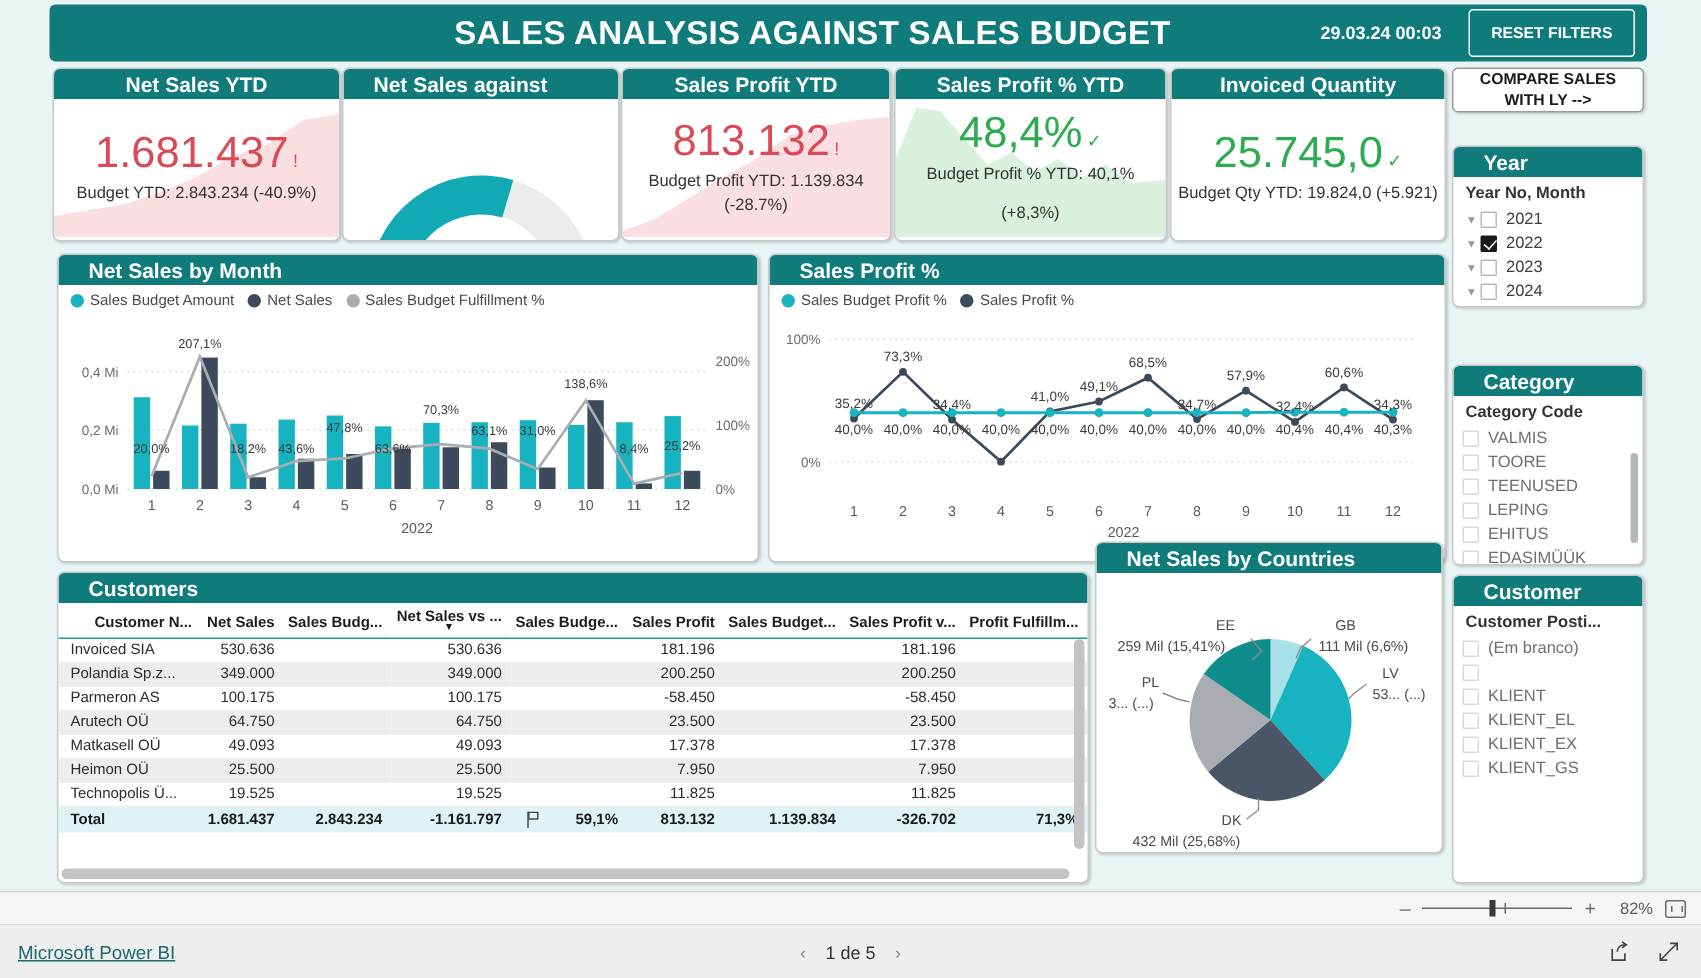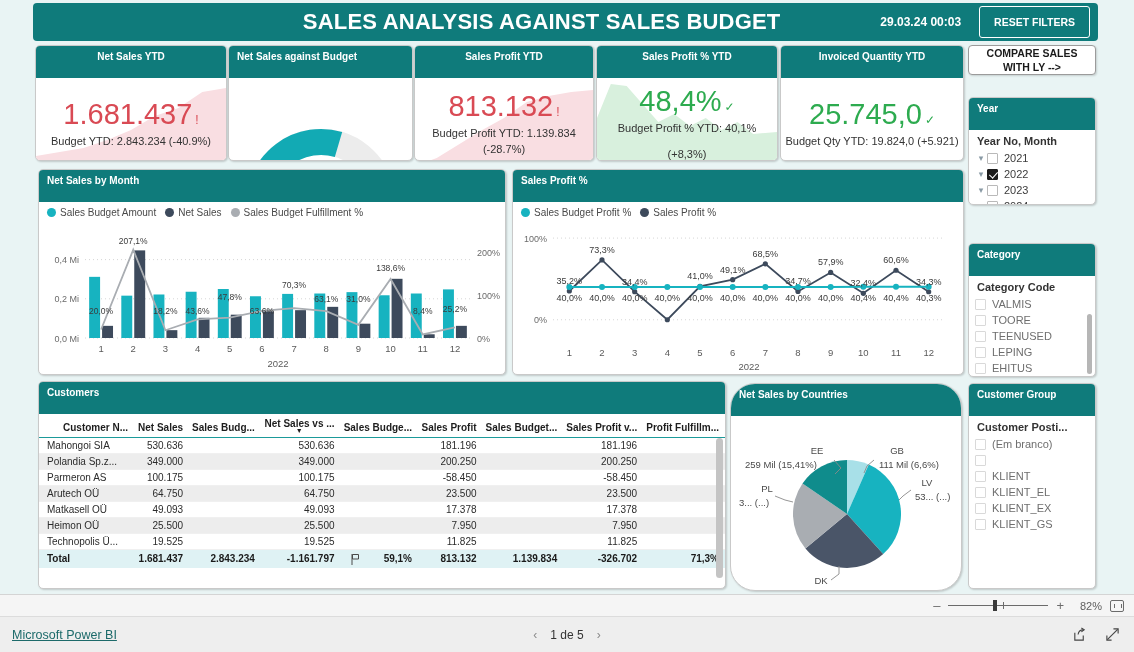--- a/index.html
+++ b/index.html
@@ -52,23 +52,23 @@
   .card {
     position: absolute;
     background: #ffffff;
     border: 1px solid #c9c9c9;
     border-radius: 5px;
     box-shadow: 1px 1px 2px rgba(0,0,0,0.18);
     overflow: hidden;
   }
   .card-hdr {
     background: #0f7b7b; color: #ffffff;
-    font-size: 10px; font-weight: bold;
-    height: 32px; line-height: 21px;
-    padding: 0 8px;
+    font-size: 14px; font-weight: bold;
+    height: 20px; line-height: 21px;
+    padding: 0 20px;
   }
   .card-hdr.center { text-align: center; }
   .card-body { position: relative; width: 100%; }
 
   
   .kpi { text-align: center; }
   .kpi .card-body { height: 92px; display: flex; flex-direction: column;
                     align-items: center; justify-content: center; position: relative; }
   .kpi-bg { position: absolute; left:0; top:0; width:100%; height:100%; }
   .kpi-main {
@@ -598,21 +598,21 @@
             </th>
             <th style="width:78px">Sales Budge...</th>
             <th style="width:68px">Sales Profit</th>
             <th style="width:80px">Sales Budget...</th>
             <th style="width:80px">Sales Profit v...</th>
             <th style="width:76px">Profit Fulfillm...</th>
           </tr>
         </thead>
         <tbody id="tbl-body">
               <tr>
-                <td class="l">Mahongoi SIA</td>
+                <td class="l">Invoiced SIA</td>
                 <td>530.636</td>
                 <td></td>
                 <td>530.636</td>
                 <td></td>
                 <td>181.196</td>
                 <td></td>
                 <td>181.196</td>
                 <td></td>
               </tr>
               <tr>
@@ -697,21 +697,21 @@
                 <td class="neg">-326.702</td>
                 <td class="neg">71,3%</td>
               </tr>
             </tfoot>
       </table>
       <div class="tbl-scroll"></div>
       <div class="tbl-hscroll"></div>
     </div>
   </div>
 
-  <div class="card" style="left:730px; top:383px; width:232px; height:208px;border-radius:25px;">
+  <div class="card" style="left:730px; top:361px; width:232px; height:208px;">
     <div class="card-hdr">Net Sales by Countries</div>
     <div class="card-body">
       <svg id="svg-pie" width="230" height="186" viewBox="0 0 230 186" class="chart-svg">
             <path d="M 116 98 L 116 44 A 54 54 0 0 1 137.75899723929112 48.577879050565606 Z" fill="#a8e0e8"></path>
             <path d="M 116 98 L 137.75899723929112 48.577879050565606 A 54 54 0 0 1 152.207380272027 138.06277092060446 Z" fill="#17b3c0"></path>
             <path d="M 116 98 L 152.207380272027 138.06277092060446 A 54 54 0 0 1 74.42171613157277 132.45644077028973 Z" fill="#4a5568"></path>
             <path d="M 116 98 L 74.42171613157277 132.45644077028973 A 54 54 0 0 1 71.50703818383263 67.39973286350144 Z" fill="#a9adb2"></path>
             <path d="M 116 98 L 71.50703818383263 67.39973286350144 A 54 54 0 0 1 115.99999999999999 44 Z" fill="#0f8c8c"></path>
             <text x="86" y="38" text-anchor="middle" font-size="9.5" fill="#4a4a4a" font-family="&quot;Liberation Sans&quot;, sans-serif" font-weight="normal">EE</text>
             <text x="14" y="52" text-anchor="start" font-size="9.5" fill="#4a4a4a" font-family="&quot;Liberation Sans&quot;, sans-serif" font-weight="normal">259 Mil (15,41%)</text>

